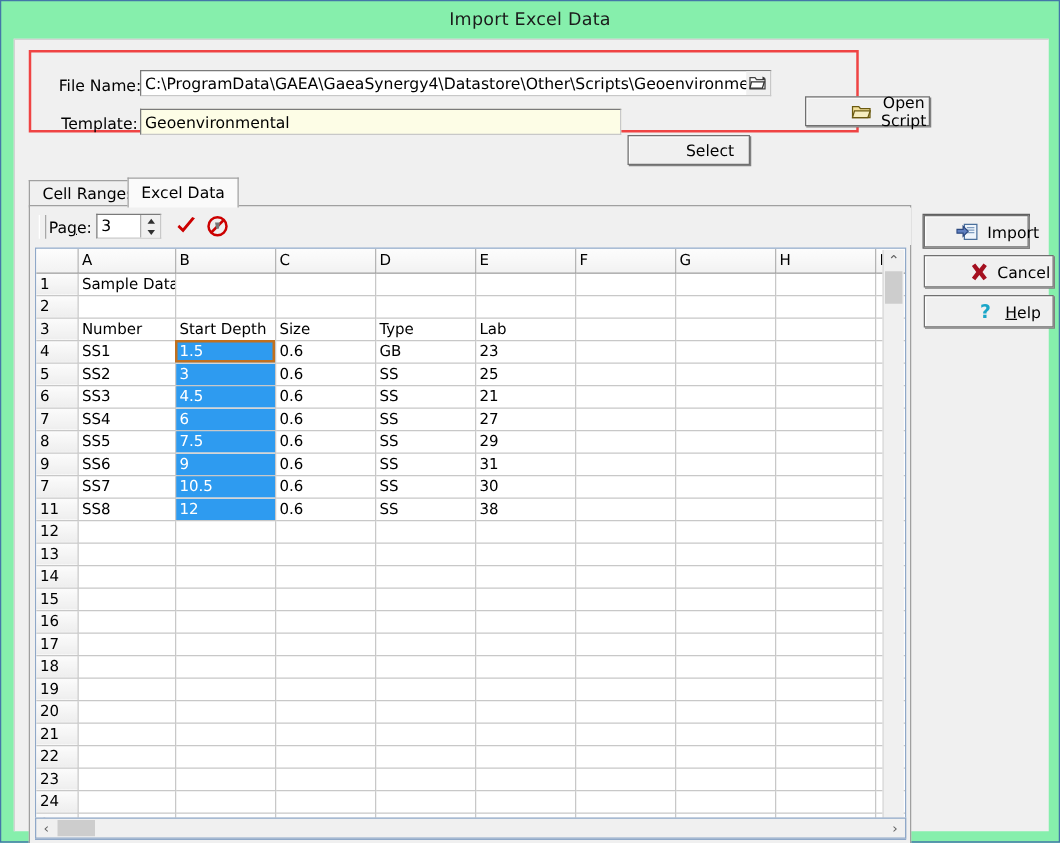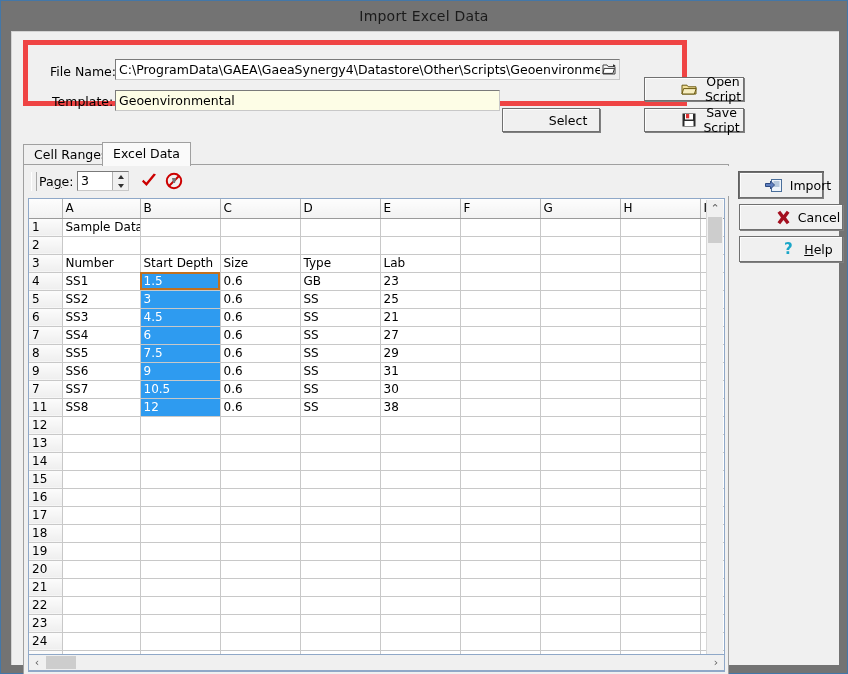--- a/index.html
+++ b/index.html
@@ -9,21 +9,21 @@
     font-family: "DejaVu Sans", "Liberation Sans", sans-serif;
   }
   body {
     background: #5b8cbe;
   }
   
   .window {
     position: absolute;
     left: 0; top: 0;
     width: 848px; height: 674px;
-    background: #737373;
+    background: #86efac;
     box-sizing: border-box;
     border: 1px solid #4377a8;
   }
   .titlebar {
     height: 30px;
     line-height: 30px;
     text-align: center;
     color: #1b1b1b;
     font-size: 14px;
     letter-spacing: .2px;
@@ -36,21 +36,21 @@
     box-sizing: border-box;
     border-left: 1px solid #d3d3d3;
     border-top: 1px solid #d3d3d3;
   }
   
   .top-panel {
     position: absolute;
     left: 11px; top: 8px;
     width: 664px; height: 66px;
     background: #f0f0f0;
-    border: 5px solid #ef4444;
+    border: 2px solid #ef4444;
     box-sizing: border-box;
   }
   .lbl {
     position: absolute;
     font-size: 12.5px;
     color: #000;
     white-space: nowrap;
   }
   .lbl-file { left: 22px; top: 19px; }
   .lbl-tmpl { left: 24px; top: 49px; }
@@ -332,31 +332,20 @@
     <button class="btn btn-open">
       <span>
         <svg width="17" height="13" viewBox="0 0 17 13">
           <path d="M1 2.2h5l1.3 1.6H15v7.2H1z" fill="#f2e09a" stroke="#6b5a10" stroke-width="1"></path>
           <path d="M2.6 5.6h12.6l-1.9 5.4H1z" fill="#f7eec0" stroke="#6b5a10" stroke-width="1"></path>
         </svg>
       </span>
       <span>Open Script</span>
     </button>
 
-    <button class="btn btn-save">
-      <span>
-        <svg width="14" height="14" viewBox="0 0 14 14">
-          <rect x="0.5" y="0.5" width="13" height="13" fill="#2b2b2b"></rect>
-          <rect x="3" y="1" width="8" height="5.5" fill="#ffffff"></rect>
-          <rect x="4" y="1" width="3.2" height="4.3" fill="#e03232"></rect>
-          <rect x="2.5" y="8" width="9" height="5" fill="#ffffff"></rect>
-        </svg>
-      </span>
-      <span>Save Script</span>
-    </button>
 
     <div class="tabstrip">
       <div class="tab tab-inactive">
         <span>Cell Ranges</span>
       </div>
       <div class="tab tab-active">
         <span>Excel Data</span>
       </div>
     </div>
 

